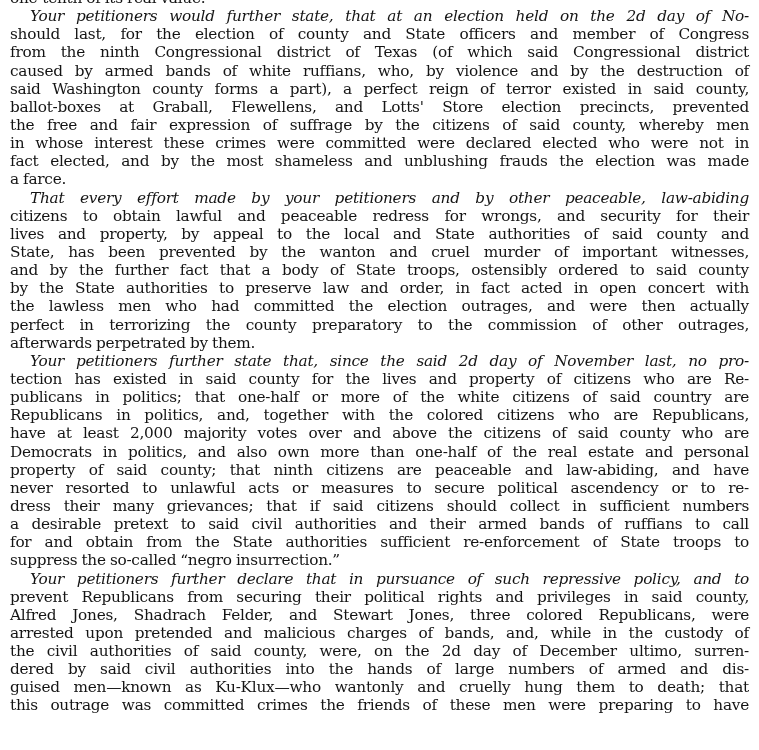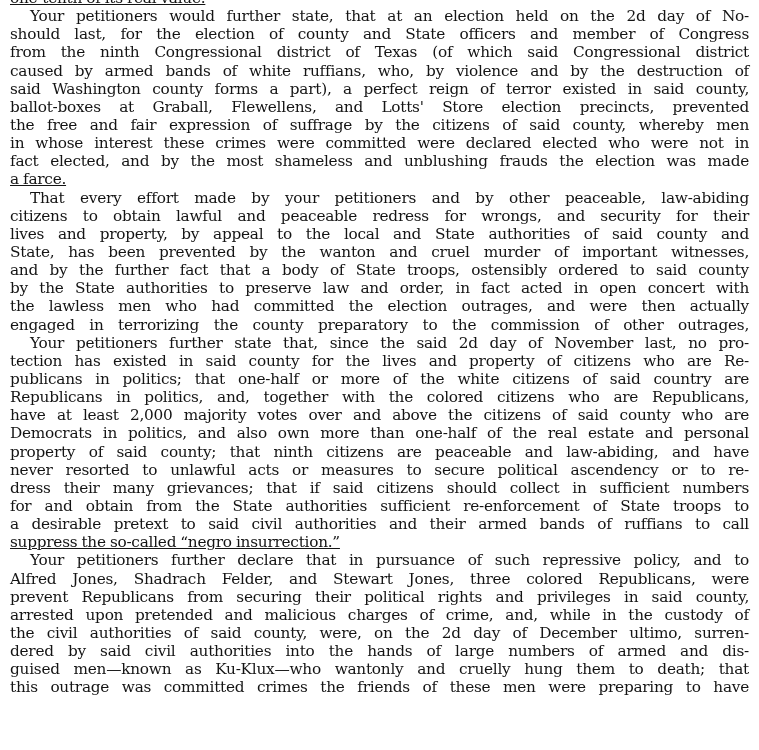--- a/index.html
+++ b/index.html
@@ -8,22 +8,22 @@
     position: absolute; left: 10px; top: -11px; width: 739px;
     font-family: "DejaVu Serif", "Liberation Serif", serif;
     font-size: 15.3px; line-height: 18.15px; color: #141414;
     letter-spacing: -0.25px; word-spacing: -0.5px;
     -webkit-font-smoothing: antialiased;
   }
   .line {
     display: block; white-space: nowrap; text-align: justify;
     text-align-last: justify; height: 18.15px; overflow: visible;
   }
-  .line.last { text-align-last: left; text-decoration: underline; }
-  .line.indent { padding-left: 20px; }
+  .line.last { text-align-last: left; }
+  .line.indent { padding-left: 20px; font-style: italic; }
   .line.cut { color: #141414; }
 </style>
 </head>
 <body>
 
 <div class="page">
   <span class="line cut last">one-tenth of its real value.</span>
 
   <div>
     <span class="line indent">Your petitioners would further state, that at an election held on the 2d day of No-</span>
@@ -39,41 +39,42 @@
   </div>
 
   <div>
     <span class="line indent">That every effort made by your petitioners and by other peaceable, law-abiding</span>
     <span class="line">citizens to obtain lawful and peaceable redress for wrongs, and security for their</span>
     <span class="line">lives and property, by appeal to the local and State authorities of said county and</span>
     <span class="line">State, has been prevented by the wanton and cruel murder of important witnesses,</span>
     <span class="line">and by the further fact that a body of State troops, ostensibly ordered to said county</span>
     <span class="line">by the State authorities to preserve law and order, in fact acted in open concert with</span>
     <span class="line">the lawless men who had committed the election outrages, and were then actually</span>
-    <span class="line">engaged in terrorizing the county preparatory to the commission of other outrages,</span>
+    <span class="line">perfect in terrorizing the county preparatory to the commission of other outrages,</span>
+    <span class="line last">afterwards perpetrated by them.</span>
   </div>
 
   <div>
     <span class="line indent">Your petitioners further state that, since the said 2d day of November last, no pro-</span>
     <span class="line">tection has existed in said county for the lives and property of citizens who are Re-</span>
     <span class="line">publicans in politics; that one-half or more of the white citizens of said country are</span>
     <span class="line">Republicans in politics, and, together with the colored citizens who are Republicans,</span>
     <span class="line">have at least 2,000 majority votes over and above the citizens of said county who are</span>
     <span class="line">Democrats in politics, and also own more than one-half of the real estate and personal</span>
     <span class="line">property of said county; that ninth citizens are peaceable and law-abiding, and have</span>
     <span class="line">never resorted to unlawful acts or measures to secure political ascendency or to re-</span>
     <span class="line">dress their many grievances; that if said citizens should collect in sufficient numbers</span>
+    <span class="line">a desirable pretext to said civil authorities and their armed bands of ruffians to call</span>
     <span class="line">for and obtain from the State authorities sufficient re-enforcement of State troops to</span>
-    <span class="line">a desirable pretext to said civil authorities and their armed bands of ruffians to call</span>
     <span class="line last">suppress the so-called “negro insurrection.”</span>
   </div>
 
   <div>
     <span class="line indent">Your petitioners further declare that in pursuance of such repressive policy, and to</span>
+    <span class="line">prevent Republicans from securing their political rights and privileges in said county,</span>
     <span class="line">Alfred Jones, Shadrach Felder, and Stewart Jones, three colored Republicans, were</span>
-    <span class="line">prevent Republicans from securing their political rights and privileges in said county,</span>
-    <span class="line">arrested upon pretended and malicious charges of crime, and, while in the custody of</span>
+    <span class="line">arrested upon pretended and malicious charges of bands, and, while in the custody of</span>
     <span class="line">the civil authorities of said county, were, on the 2d day of December ultimo, surren-</span>
     <span class="line">dered by said civil authorities into the hands of large numbers of armed and dis-</span>
     <span class="line">guised men—known as Ku-Klux—who wantonly and cruelly hung them to death; that</span>
     <span class="line">this outrage was committed crimes the friends of these men were preparing to have</span>
   </div>
 </div>
 
 </body></html>

